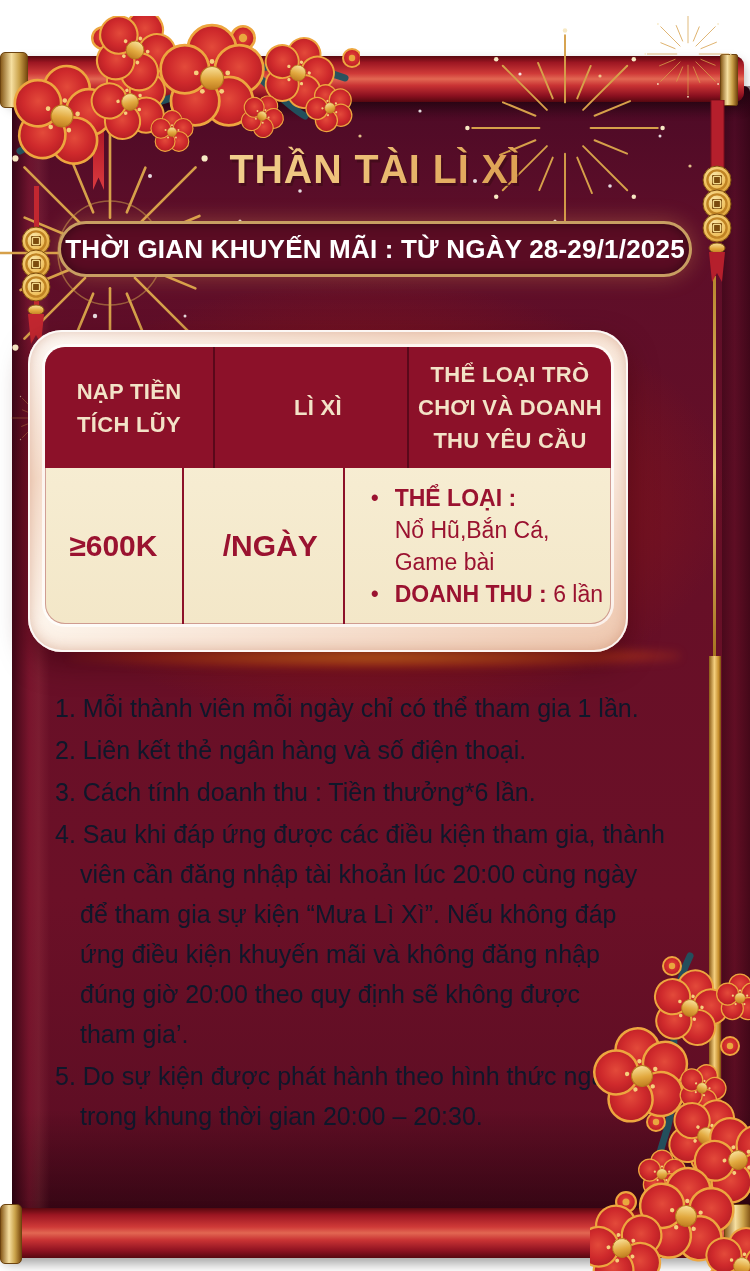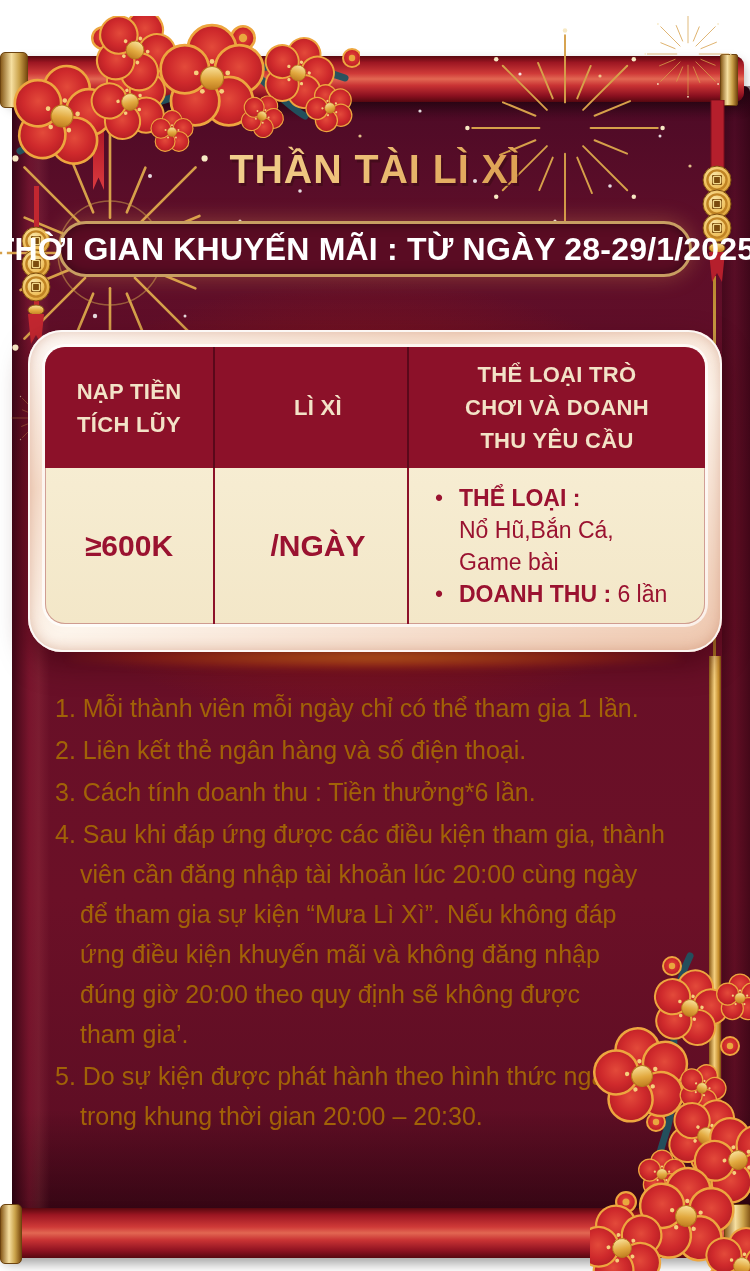--- a/index.html
+++ b/index.html
@@ -61,30 +61,30 @@
     background:linear-gradient(100deg,#f6dfa6 10%,#eec27a 45%,#d99a4a 75%,#c07c2e 100%);
     -webkit-background-clip:text;background-clip:text;color:transparent;
     filter:drop-shadow(2px 3px 0 rgba(62,10,22,.65));
   }
   
   .banner{
     position:absolute;left:58px;top:205px;width:634px;height:56px;box-sizing:border-box;
     border-radius:34px;background:#5a0c23;border:3px solid #c89e62;
     box-shadow:0 0 22px rgba(250,180,90,.30), inset 0 0 12px rgba(0,0,0,.45);
     display:flex;align-items:center;justify-content:center;
-    color:#ffffff;font-size:32px;font-weight:700;letter-spacing:.2px;white-space:nowrap;
+    color:#ffffff;font-size:26px;font-weight:700;letter-spacing:.2px;white-space:nowrap;
   }
   
   .table-glow{
     position:absolute;left:70px;top:628px;width:610px;height:24px;
     background:radial-gradient(ellipse at center, rgba(255,150,35,.95), rgba(255,90,12,.4) 55%, rgba(0,0,0,0) 78%);
     filter:blur(4px);
   }
   .table-frame{
-    position:absolute;left:28px;top:314px;width:694px;height:322px;box-sizing:border-box;border-radius:34px;
+    position:absolute;left:28px;top:314px;width:600px;height:322px;box-sizing:border-box;border-radius:34px;
     background:linear-gradient(160deg,#fffdfa 0%,#f6ddcb 28%,#fdf5ec 55%,#eec6ad 100%);
     box-shadow:0 12px 28px rgba(60,0,12,.55), inset 0 0 0 2px rgba(255,255,255,.85), inset 0 0 16px rgba(190,120,90,.55);
   }
   .table-inner{
     position:absolute;left:17px;right:17px;top:17px;bottom:28px;border-radius:20px;overflow:hidden;
     background:linear-gradient(180deg,#f9f1da,#f3e7c8);
     box-shadow:0 0 0 3px rgba(255,255,255,.7), inset 0 0 0 1px rgba(140,17,41,.35);
     display:flex;flex-direction:column;
   }
   .thead{height:121px;background:#8c1129;display:flex;flex:0 0 auto;}
@@ -94,21 +94,21 @@
   .thead .c2,.thead .c3{border-left:2px solid rgba(50,2,14,.55);}
   .tbody .c2,.tbody .c3{border-left:2px solid #8c1129;}
   .hline{color:#f3e3c7;font-size:22px;font-weight:700;line-height:33px;letter-spacing:.3px;white-space:nowrap;}
   .bval{color:#9a1230;font-size:30px;font-weight:700;line-height:40px;white-space:nowrap;}
   .bcell.c3{align-items:flex-start;justify-content:center;padding:10px 8px 10px 22px;}
   .drow{position:relative;padding-left:28px;color:#9a1230;font-size:23px;line-height:32px;white-space:nowrap;}
   .drow .dot{position:absolute;left:4px;top:0;font-size:23px;}
   .dlabel{font-weight:800;}
   .dval{font-weight:400;}
   
-  .rules{position:absolute;left:55px;top:672px;width:685px;color:#a16207;font-size:25px;line-height:40px;}
+  .rules{position:absolute;left:55px;top:672px;width:685px;color:#0f172a;font-size:25px;line-height:40px;}
   .ritem{padding-left:25px;margin-bottom:2px;}
   .rln{white-space:nowrap;}
   .rln.first{margin-left:-25px;}
   svg{display:block;}
   .dec{position:absolute;pointer-events:none;}
 </style>
 </head>
 <body>
 
 <div class="stage">

